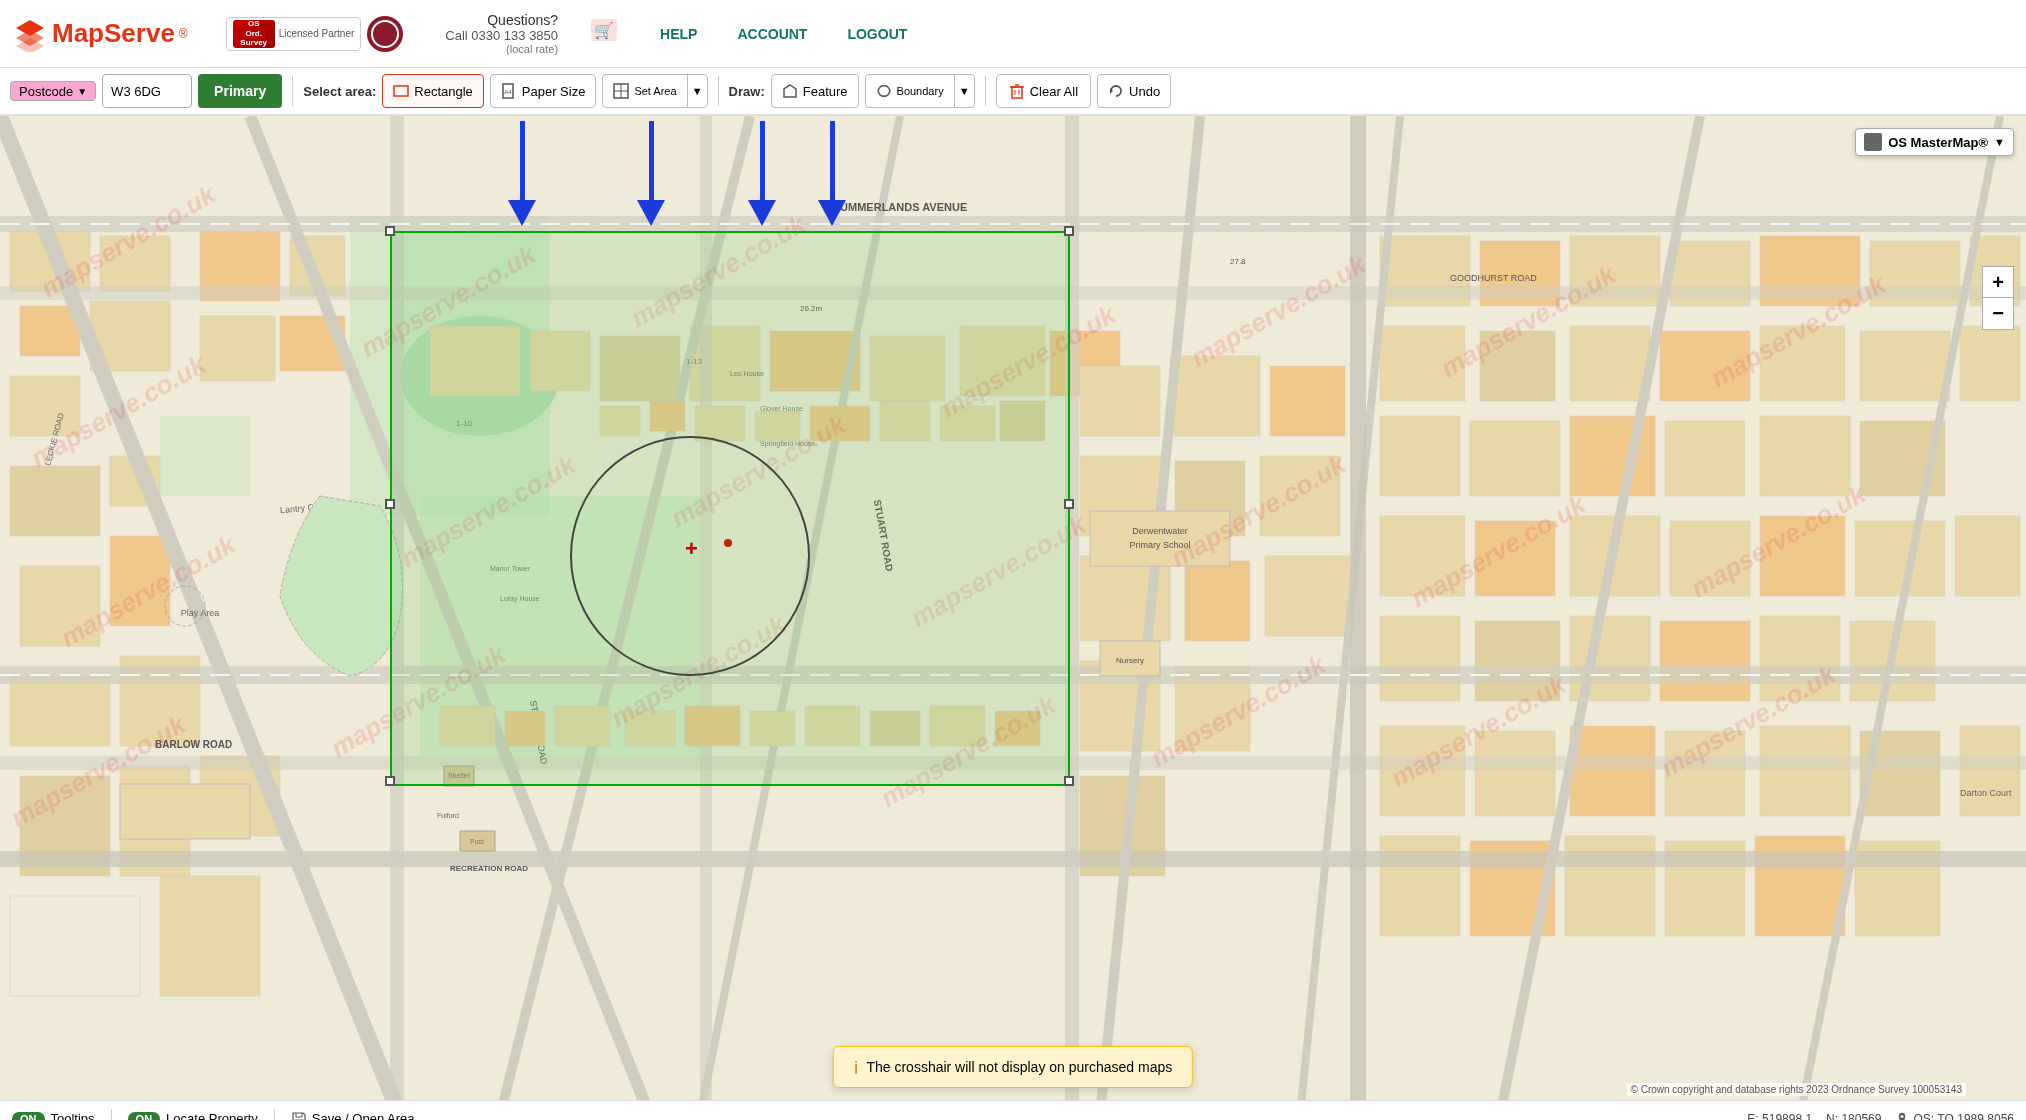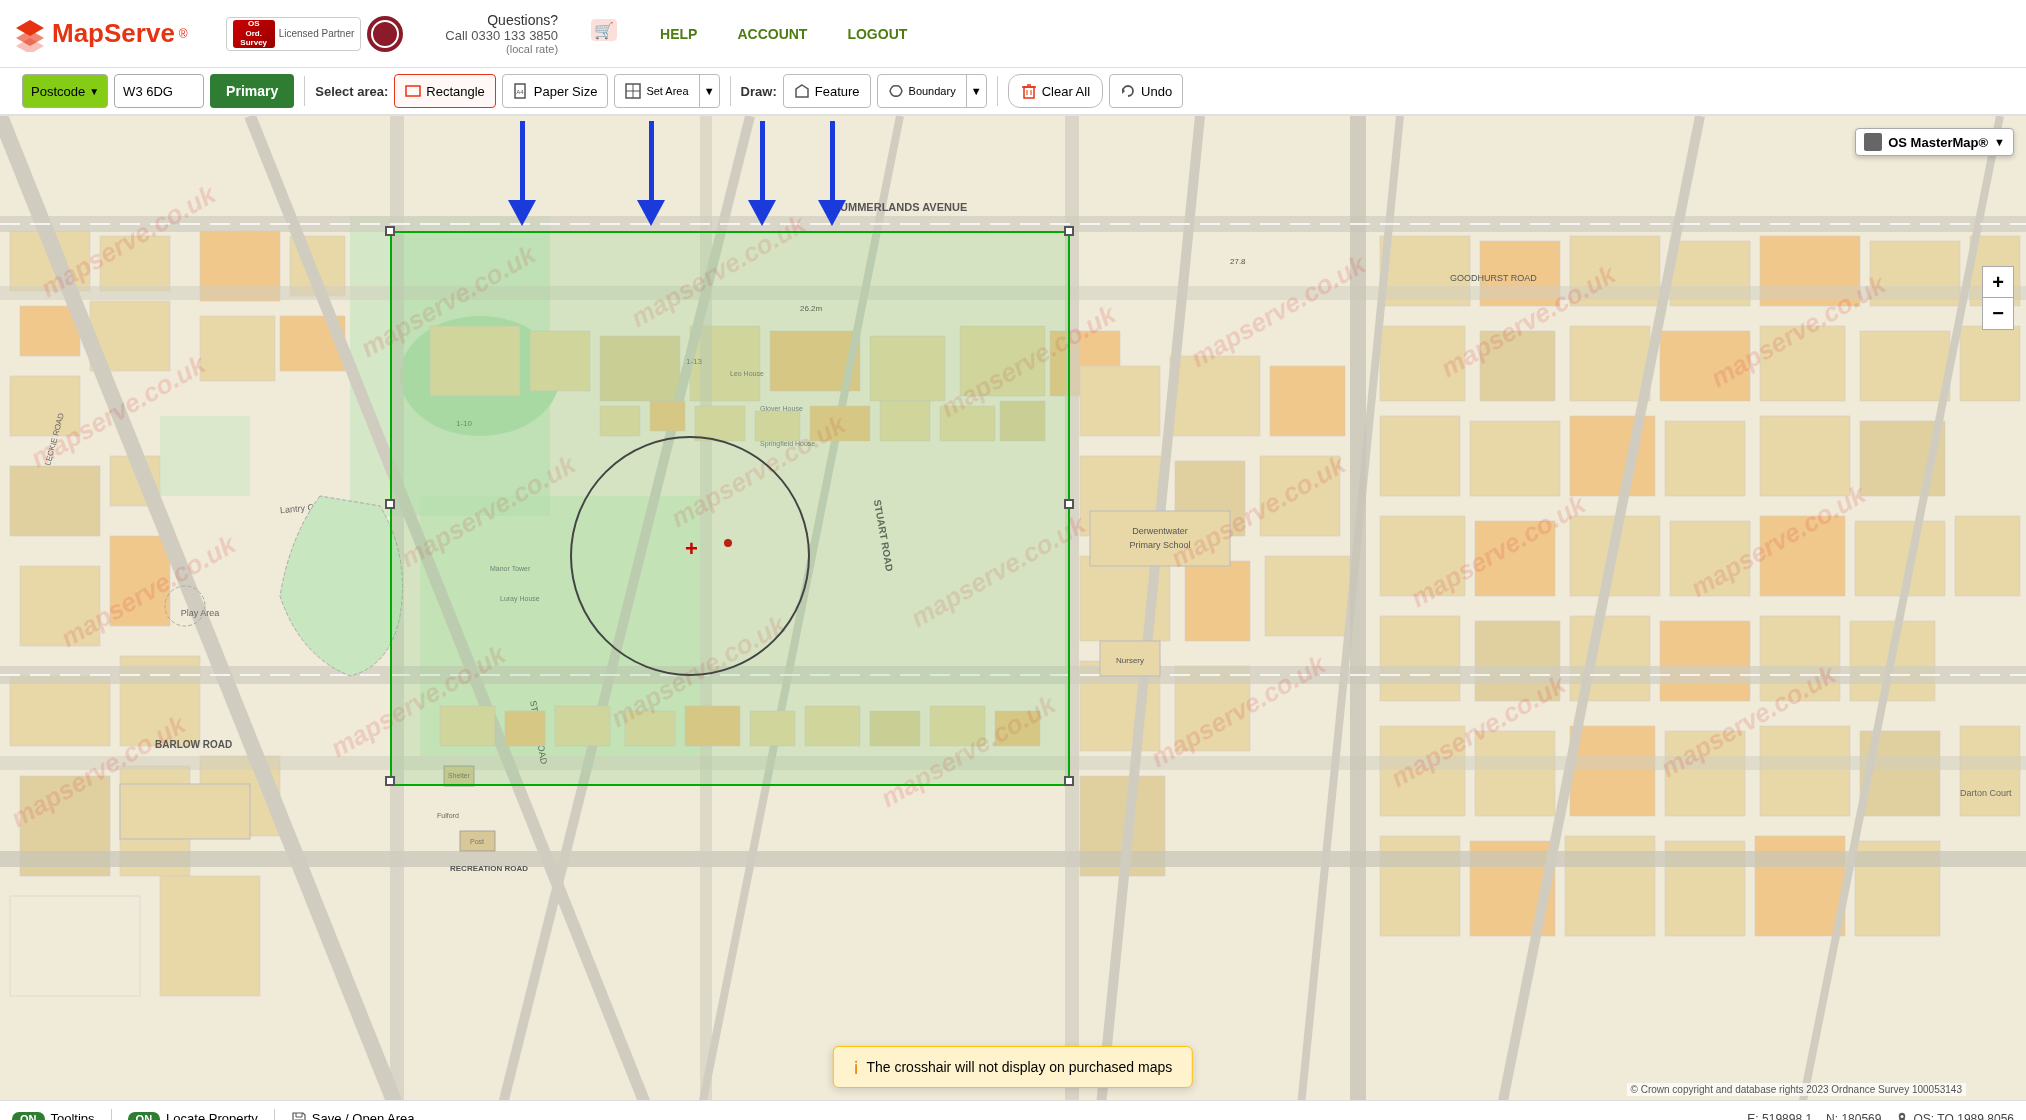--- a/index.html
+++ b/index.html
@@ -96,21 +96,21 @@
     }
 
     .header-nav {
       display: flex;
       gap: 20px;
       margin-left: 10px;
     }
     .header-nav-item {
       font-size: 14px;
       font-weight: bold;
-      color: #4d7c0f;
+      color: #0f766e;
       cursor: pointer;
       text-decoration: none;
       padding-left: 20px;
     }
 
     
     #toolbar {
       display: flex;
       align-items: center;
       background: #fff;
@@ -119,29 +119,28 @@
       border-bottom: 2px solid #e0e0e0;
       gap: 6px;
       flex-shrink: 0;
       position: relative;
       z-index: 100;
     }
 
     .postcode-select {
       display: flex;
       align-items: center;
-      background: #84cc16;
+      background: #f9a8d4;
       border: 1px solid #aaa;
       border-radius: 4px;
       padding: 4px 8px;
       font-size: 13px;
       cursor: pointer;
       gap: 4px;
-      height: 34px;
-      margin-left: 12px;
+      height: 20px;
     }
 
     .postcode-input {
       border: 1px solid #aaa;
       border-radius: 4px;
       padding: 4px 8px;
       font-size: 13px;
       height: 34px;
       width: 90px;
     }
@@ -220,21 +219,21 @@
       font-size: 13px;
       font-weight: bold;
       color: #333;
     }
 
     .clear-all-btn {
       display: flex;
       align-items: center;
       gap: 5px;
       border: 1px solid #bbb;
-      border-radius: 12px;
+      border-radius: 4px;
       padding: 4px 12px;
       font-size: 13px;
       background: #fff;
       cursor: pointer;
       height: 34px;
     }
 
     .undo-btn {
       display: flex;
       align-items: center;

